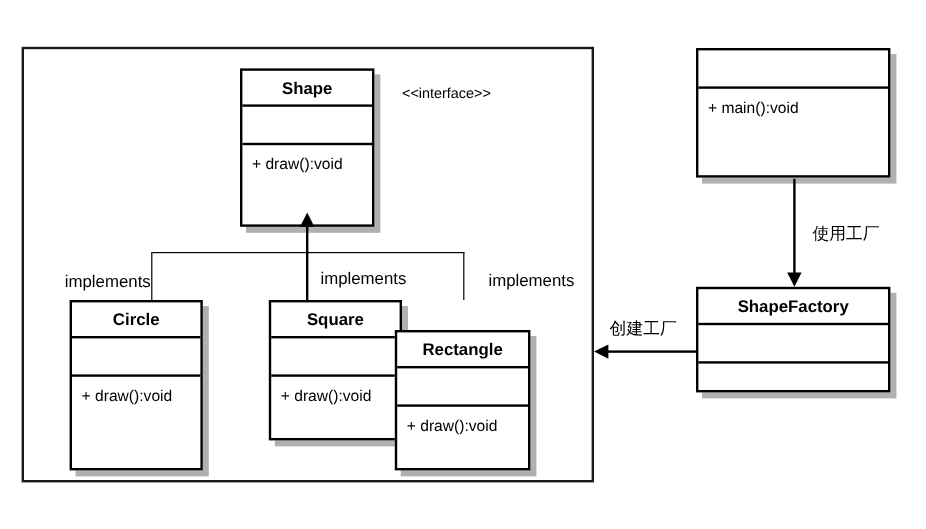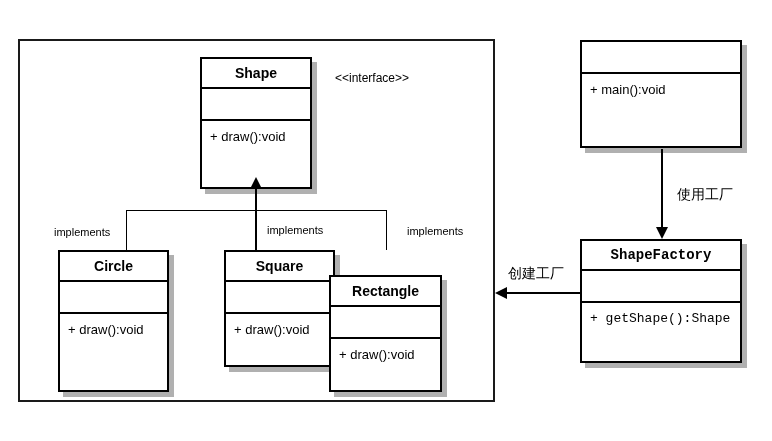--- a/index.html
+++ b/index.html
@@ -44,21 +44,21 @@
     padding:8px 4px 0 8px;
     font-size:13px;
     white-space:nowrap;
   }
   .line{
     position:absolute;
     background:#000;
   }
   .label{
     position:absolute;
-    font-size:11px;
+    font-size:14px;
     white-space:nowrap;
   }
   .cn-label{
     position:absolute;
     font-size:14px;
     white-space:nowrap;
   }
   .stereotype{
     position:absolute;
     font-size:12px;
@@ -113,24 +113,23 @@
   <div class="uml-title">Rectangle</div>
   <div class="uml-attrs"></div>
   <div class="uml-methods">+ draw():void</div>
 </div>
 
 <div class="uml-box" style="left:580px;top:40px;width:162px;height:108px;">
   <div class="uml-attrs"></div>
   <div class="uml-methods">+ main():void</div>
 </div>
 
-<div class="uml-box" style="left:580px;top:239px;width:162px;height:124px;font-family:Liberation Mono, monospace;">
+<div class="uml-box" style="left:580px;top:239px;width:162px;height:88px;">
   <div class="uml-title">ShapeFactory</div>
   <div class="uml-attrs"></div>
-  <div class="uml-methods">+ getShape():Shape</div>
 </div>
 
 <div class="line" style="left:127px;top:210px;width:260px;height:1px;"></div>
 
 <div class="line" style="left:126px;top:210px;width:1px;height:40px;"></div>
 
 <div class="line" style="left:386px;top:210px;width:1px;height:40px;"></div>
 
 <div class="line" style="left:255px;top:188px;width:2px;height:62px;"></div>
 <div class="arrow arrow-up" style="left:250px;top:177px;"></div>

